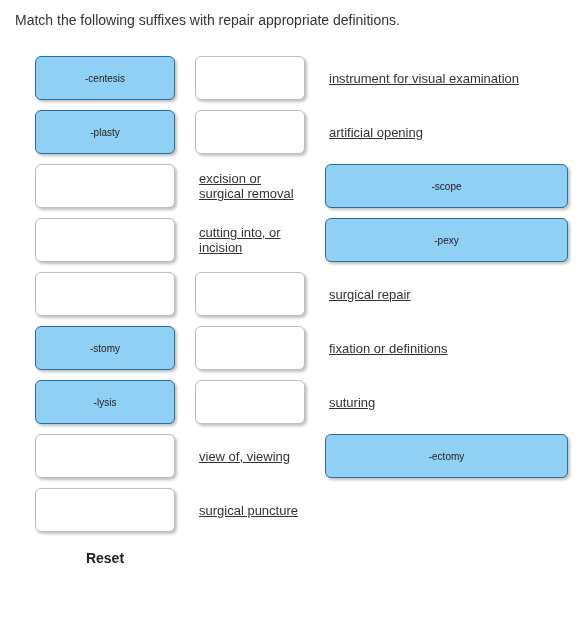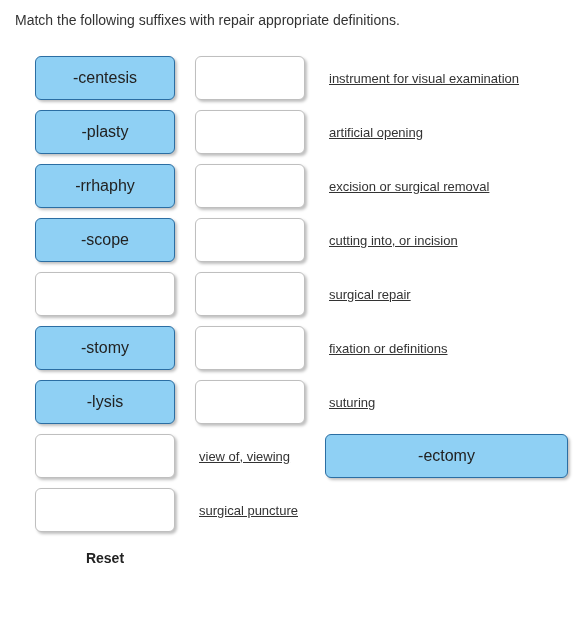--- a/index.html
+++ b/index.html
@@ -26,21 +26,21 @@
     margin-left: 20px;
   }
   .suffix {
     background: #8fd0f4;
     border: 1px solid #2b6ea3;
     border-radius: 6px;
     height: 44px;
     display: flex;
     align-items: center;
     justify-content: center;
-    font-size: 16px;
+    font-size: 10px;
     color: #222;
     cursor: grab;
     box-shadow: 2px 2px 3px rgba(0,0,0,0.25);
   }
   .dropzone {
     background: #fff;
     border: 1px solid #bfbfbf;
     border-radius: 6px;
     height: 44px;
     box-shadow: 2px 2px 3px rgba(0,0,0,0.25);
@@ -76,28 +76,28 @@
 <div class="grid">
 
   <div class="suffix">-centesis</div>
   <div class="dropzone"></div>
   <div class="definition">instrument for visual examination</div>
 
   <div class="suffix">-plasty</div>
   <div class="dropzone"></div>
   <div class="definition">artificial opening</div>
 
-  <div class="suffix">-rrhaphy</div>
   <div class="dropzone"></div>
   <div class="definition">excision or surgical removal</div>
 
   <div class="suffix">-scope</div>
   <div class="dropzone"></div>
   <div class="definition">cutting into, or incision</div>
 
+  <div class="suffix">-pexy</div>
   <div class="dropzone"></div>
 
   <div class="dropzone"></div>
   <div class="definition">surgical repair</div>
 
   <div class="suffix">-stomy</div>
   <div class="dropzone"></div>
   <div class="definition">fixation or definitions</div>
 
   <div class="suffix">-lysis</div>

